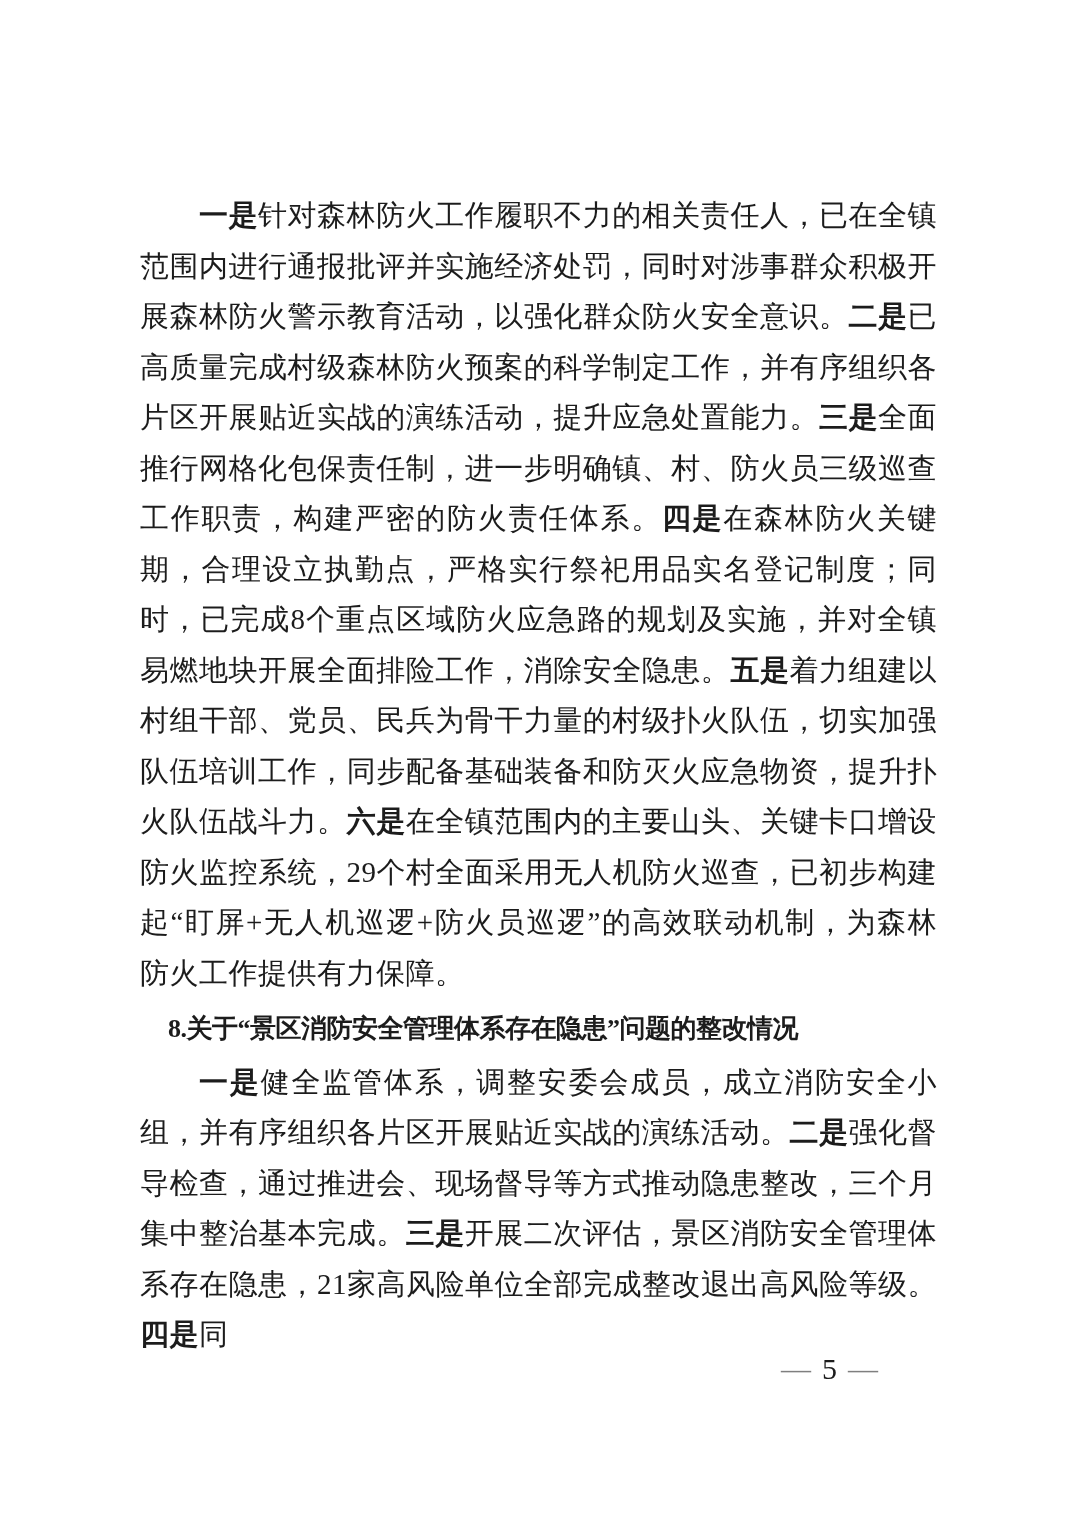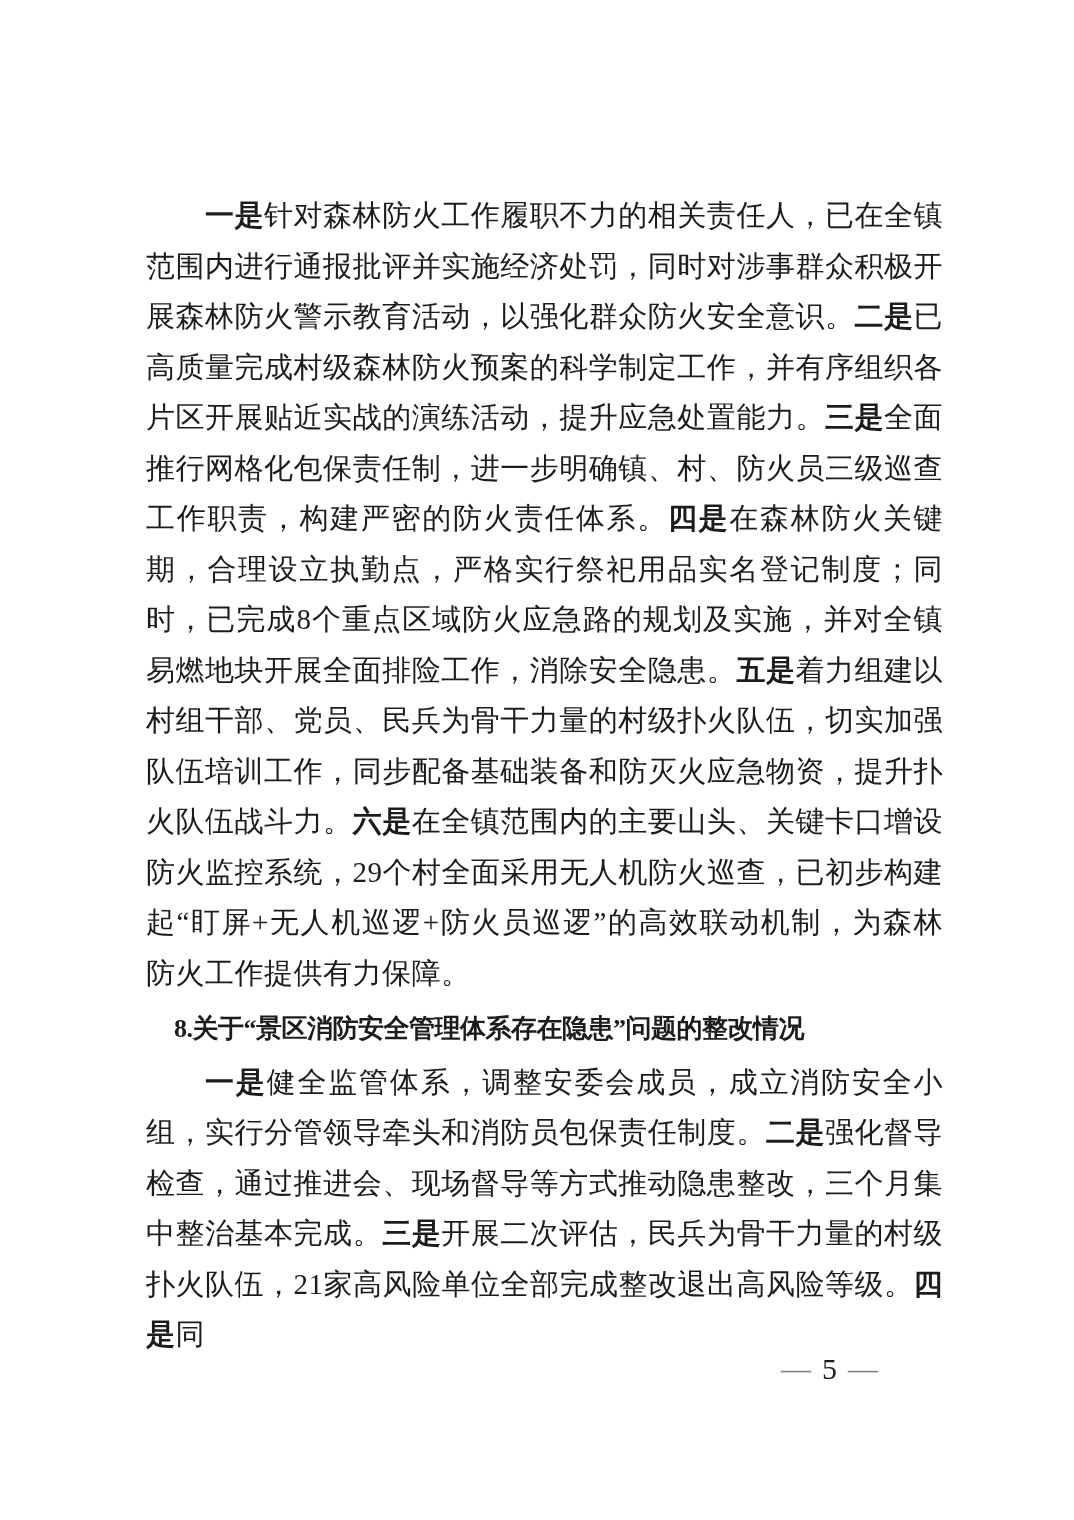--- a/index.html
+++ b/index.html
@@ -15,21 +15,21 @@
   .page {
     position: relative;
     width: 1074px;
     height: 1520px;
     background: #ffffff;
     font-family: "Liberation Serif", "DejaVu Serif", serif;
     color: #1c1c1c;
   }
   .text-block {
     position: absolute;
-    left: 146px;
+    left: 140px;
     top: 190px;
     width: 797px;
     font-size: 29px;
     letter-spacing: 0.5px;
     line-height: 50.5px;
     text-align: justify;
     text-justify: inter-ideograph;
   }
   .para {
     margin: 0;
@@ -67,19 +67,19 @@
 <body>
 
 <div class="page">
 
   <div class="text-block">
 
     <p class="para"><b>一是</b><span>针对森林防火工作履职不力的相关责任人，已在全镇范围内进行通报批评并实施经济处罚，同时对涉事群众积极开展森林防火警示教育活动，以强化群众防火安全意识。</span><b>二是</b><span>已高质量完成村级森林防火预案的科学制定工作，并有序组织各片区开展贴近实战的演练活动，提升应急处置能力。</span><b>三是</b><span>全面推行网格化包保责任制，进一步明确镇、村、防火员三级巡查工作职责，构建严密的防火责任体系。</span><b>四是</b><span>在森林防火关键期，合理设立执勤点，严格实行祭祀用品实名登记制度；同时，已完成8个重点区域防火应急路的规划及实施，并对全镇易燃地块开展全面排险工作，消除安全隐患。</span><b>五是</b><span>着力组建以村组干部、党员、民兵为骨干力量的村级扑火队伍，切实加强队伍培训工作，同步配备基础装备和防灭火应急物资，提升扑火队伍战斗力。</span><b>六是</b><span>在全镇范围内的主要山头、关键卡口增设防火监控系统，29个村全面采用无人机防火巡查，已初步构建起“盯屏+无人机巡逻+防火员巡逻”的高效联动机制，为森林防火工作提供有力保障。</span></p>
 
     <h2 class="heading">8.关于“景区消防安全管理体系存在隐患”问题的整改情况</h2>
 
-    <p class="para"><b>一是</b><span>健全监管体系，调整安委会成员，成立消防安全小组，实行分管领导牵头和消防员包保责任制度。</span><b>二是</b><span>强化督导检查，通过推进会、现场督导等方式推动隐患整改，三个月集中整治基本完成。</span><b>三是</b><span>开展二次评估，民兵为骨干力量的村级扑火队伍，21家高风险单位全部完成整改退出高风险等级。</span><b>四是</b><span>同</span></p>
+    <p class="para"><b>一是</b><span>健全监管体系，调整安委会成员，成立消防安全小组，并有序组织各片区开展贴近实战的演练活动。</span><b>二是</b><span>强化督导检查，通过推进会、现场督导等方式推动隐患整改，三个月集中整治基本完成。</span><b>三是</b><span>开展二次评估，景区消防安全管理体系存在隐患，21家高风险单位全部完成整改退出高风险等级。</span><b>四是</b><span>同</span></p>
 
   </div>
 
   <div class="footer"><span class="dash">—</span><span class="num">5</span><span class="dash">—</span></div>
 
 </div>
 
 </body></html>

